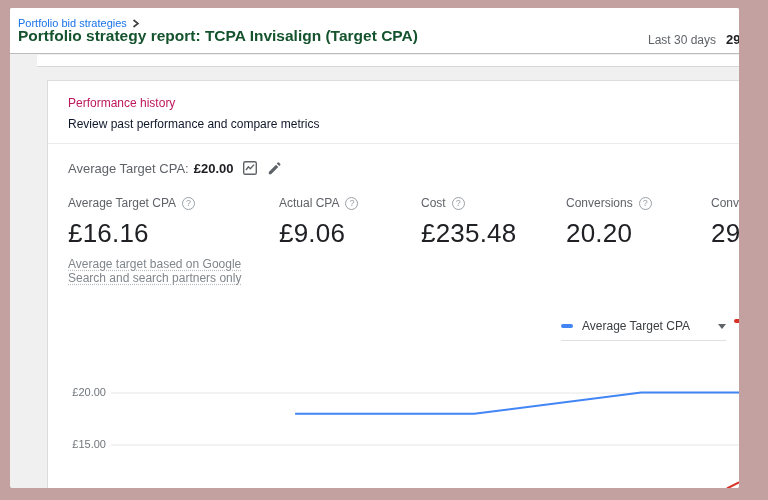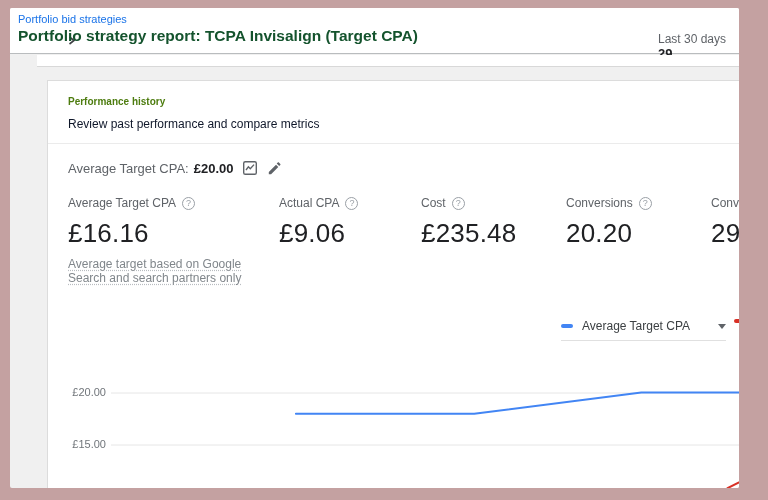--- a/index.html
+++ b/index.html
@@ -3,38 +3,38 @@
 <meta charset="utf-8">
 <style>
   * { margin:0; padding:0; box-sizing:border-box; }
   body { font-family:"Liberation Sans", sans-serif; }
   .frame { position:relative; width:768px; height:500px; background:#c4a1a1; overflow:hidden; }
   .viewport { position:absolute; left:10px; top:8px; right:29px; bottom:12px;
               background:#f0f0f0; overflow:hidden; border-radius:2px; }
 
   
   .app-header { position:relative; height:46px; background:#fff; border-bottom:1px solid #b9bcbe; }
-  .breadcrumb-row { position:absolute; left:8px; top:5px; display:flex; align-items:center; gap:5px;flex-direction:column; }
+  .breadcrumb-row { position:absolute; left:8px; top:5px; display:flex; align-items:center; gap:5px; }
   .breadcrumb { font-size:11px; color:#1a73e8; text-decoration:none; cursor:pointer; }
   .crumb-chevron { display:inline-block; margin-top:1px; }
   .page-title { position:absolute; left:8px; top:19px; font-size:15.5px; font-weight:700;
                 color:#14532d; white-space:nowrap; }
   .date-range { position:absolute; left:638px; top:24px; display:flex; align-items:baseline;
-                white-space:nowrap; cursor:pointer;flex-direction:column; }
+                white-space:nowrap; cursor:pointer; }
   .date-range-label { font-size:12px; color:#5f6368; }
   .date-range-value { font-size:13px; font-weight:700; color:#202124; margin-left:10px; }
 
   
   .sub-strip { position:absolute; left:27px; top:47px; right:0; height:12px;
                background:#fff; border-bottom:1px solid #d8d8d8; }
 
   
   .card { position:absolute; left:37px; top:72px; width:772px; height:470px;
           background:#fff; border:1px solid #dcdcdc; }
-  .sec-title { position:absolute; left:20px; top:15px; font-size:10px; font-weight:700; color:#4d7c0f; }
+  .sec-title { position:absolute; left:20px; top:15px; font-size:12px; font-weight:400; color:#be185d; }
   .sec-sub { position:absolute; left:20px; top:36px; font-size:12px; color:#0f172a; }
   .divider { position:absolute; left:0; top:62px; width:100%; border-top:1px solid #ebebeb; }
 
   .strategy-row { position:absolute; left:20px; top:79px; display:flex; align-items:center;
                   font-size:13px; color:#5f6368; white-space:nowrap; }
   .strategy-value { color:#202124; font-weight:700; margin-left:5px; }
   .mini-icon { margin-left:9px; display:inline-flex; cursor:pointer; }
 
   .metrics { position:absolute; left:0; top:115px; width:100%; height:60px; }
   .m-col { position:absolute; top:0; white-space:nowrap; }

